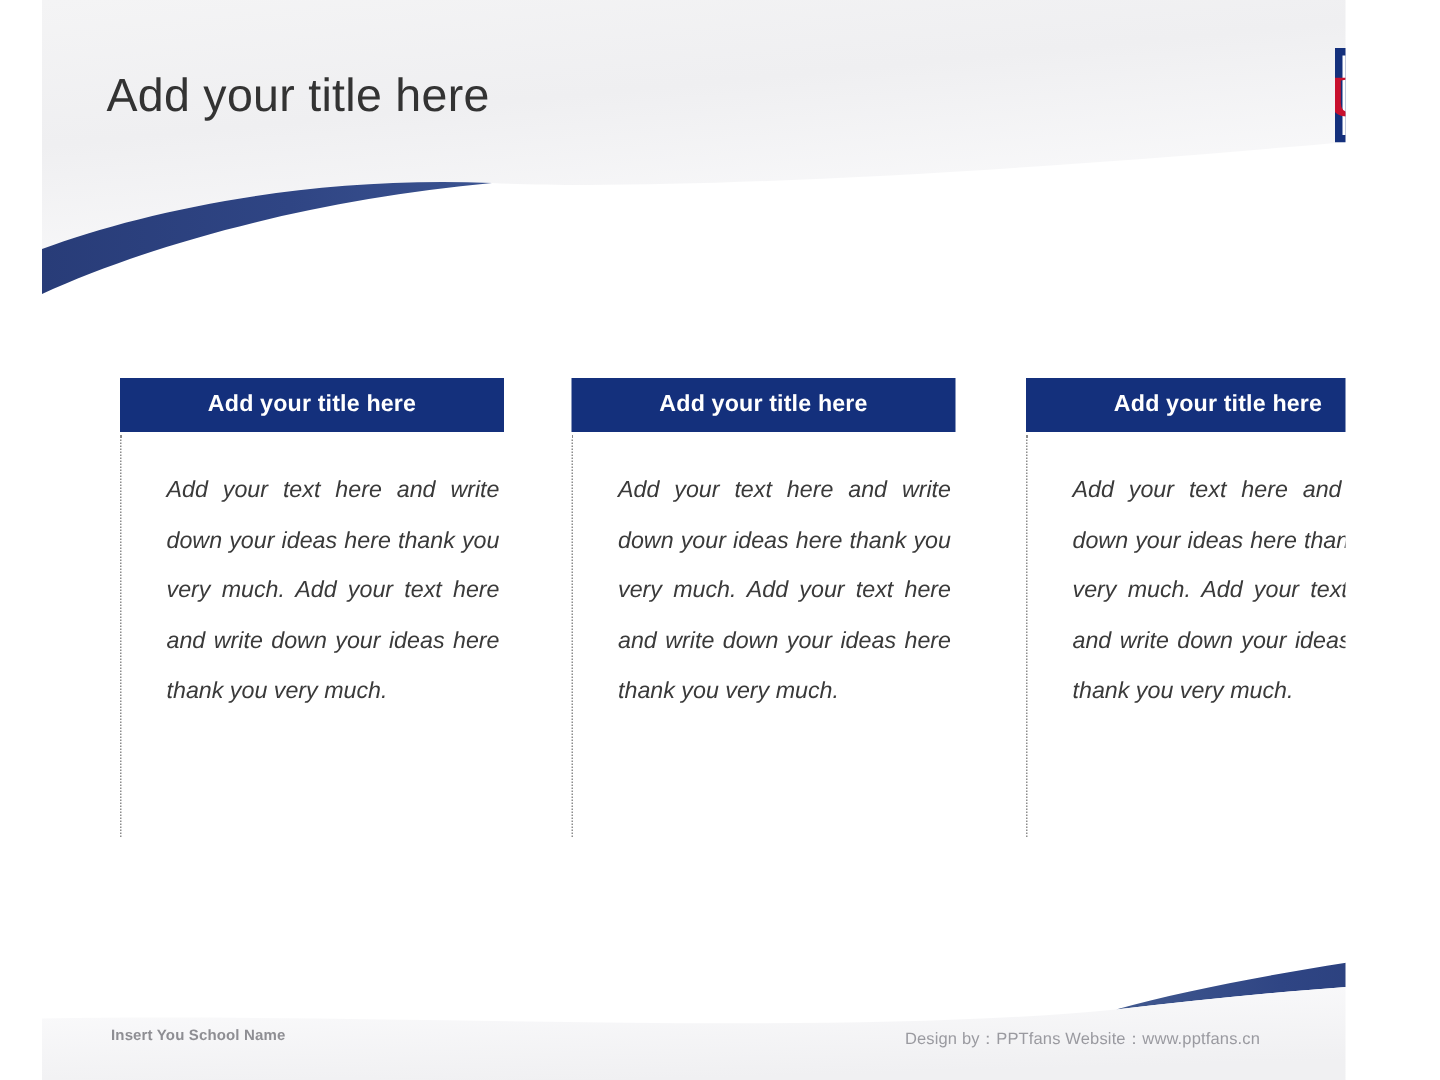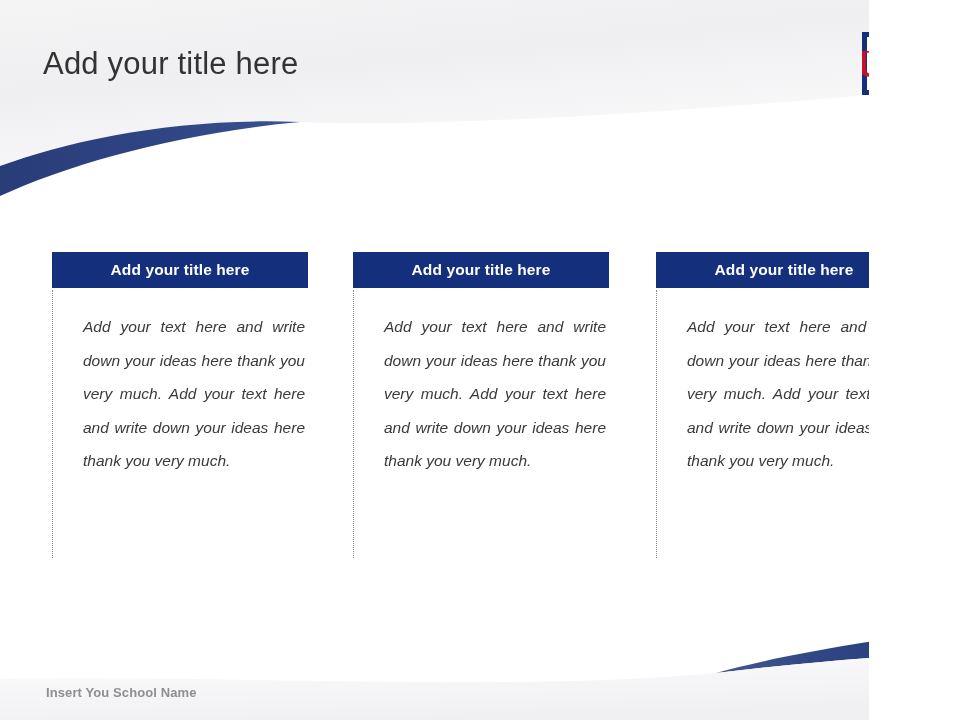--- a/index.html
+++ b/index.html
@@ -10,20 +10,21 @@
   body {
     font-family: "Liberation Sans", sans-serif;
   }
 
   #slide {
     position: relative;
     width: 869px;
     height: 720px;
     overflow: hidden;
     background: #ffffff;
+    margin-left: 28px;
   }
 
   
   #bg-layer {
     position: absolute;
     left: 0; top: 0;
     width: 960px;
     height: 720px;
     pointer-events: none;
   }
@@ -92,21 +93,21 @@
     text-justify: inter-word;
     width: 222px;
     font-style: italic;
   }
 
   
   #footer-left {
     position: absolute;
     left: 46px;
     top: 685px;
-    font-size: 13px;
+    font-size: 10px;
     font-weight: bold;
     color: #8e8e93;
     letter-spacing: 0.1px;
   }
   #footer-right {
     position: absolute;
     right: 57px;
     top: 685px;
     font-size: 11px;
     color: #9a9aa0;
@@ -201,16 +202,17 @@
       <div class="col-header">Add your title here</div>
       <div class="col-body">
         <div class="col-text">Add your text here and write down your ideas here thank you very much. Add your text here and write down your ideas here thank you very much.</div>
       </div>
     </div>
 
   </div>
 
   <div id="footer-left">Insert You School Name</div>
 
+  <div id="footer-right">Design by：PPTfans  Website：www.pptfans.cn</div>
 
   <div id="page-number">14</div>
 
 </div>
 
 </body></html>

